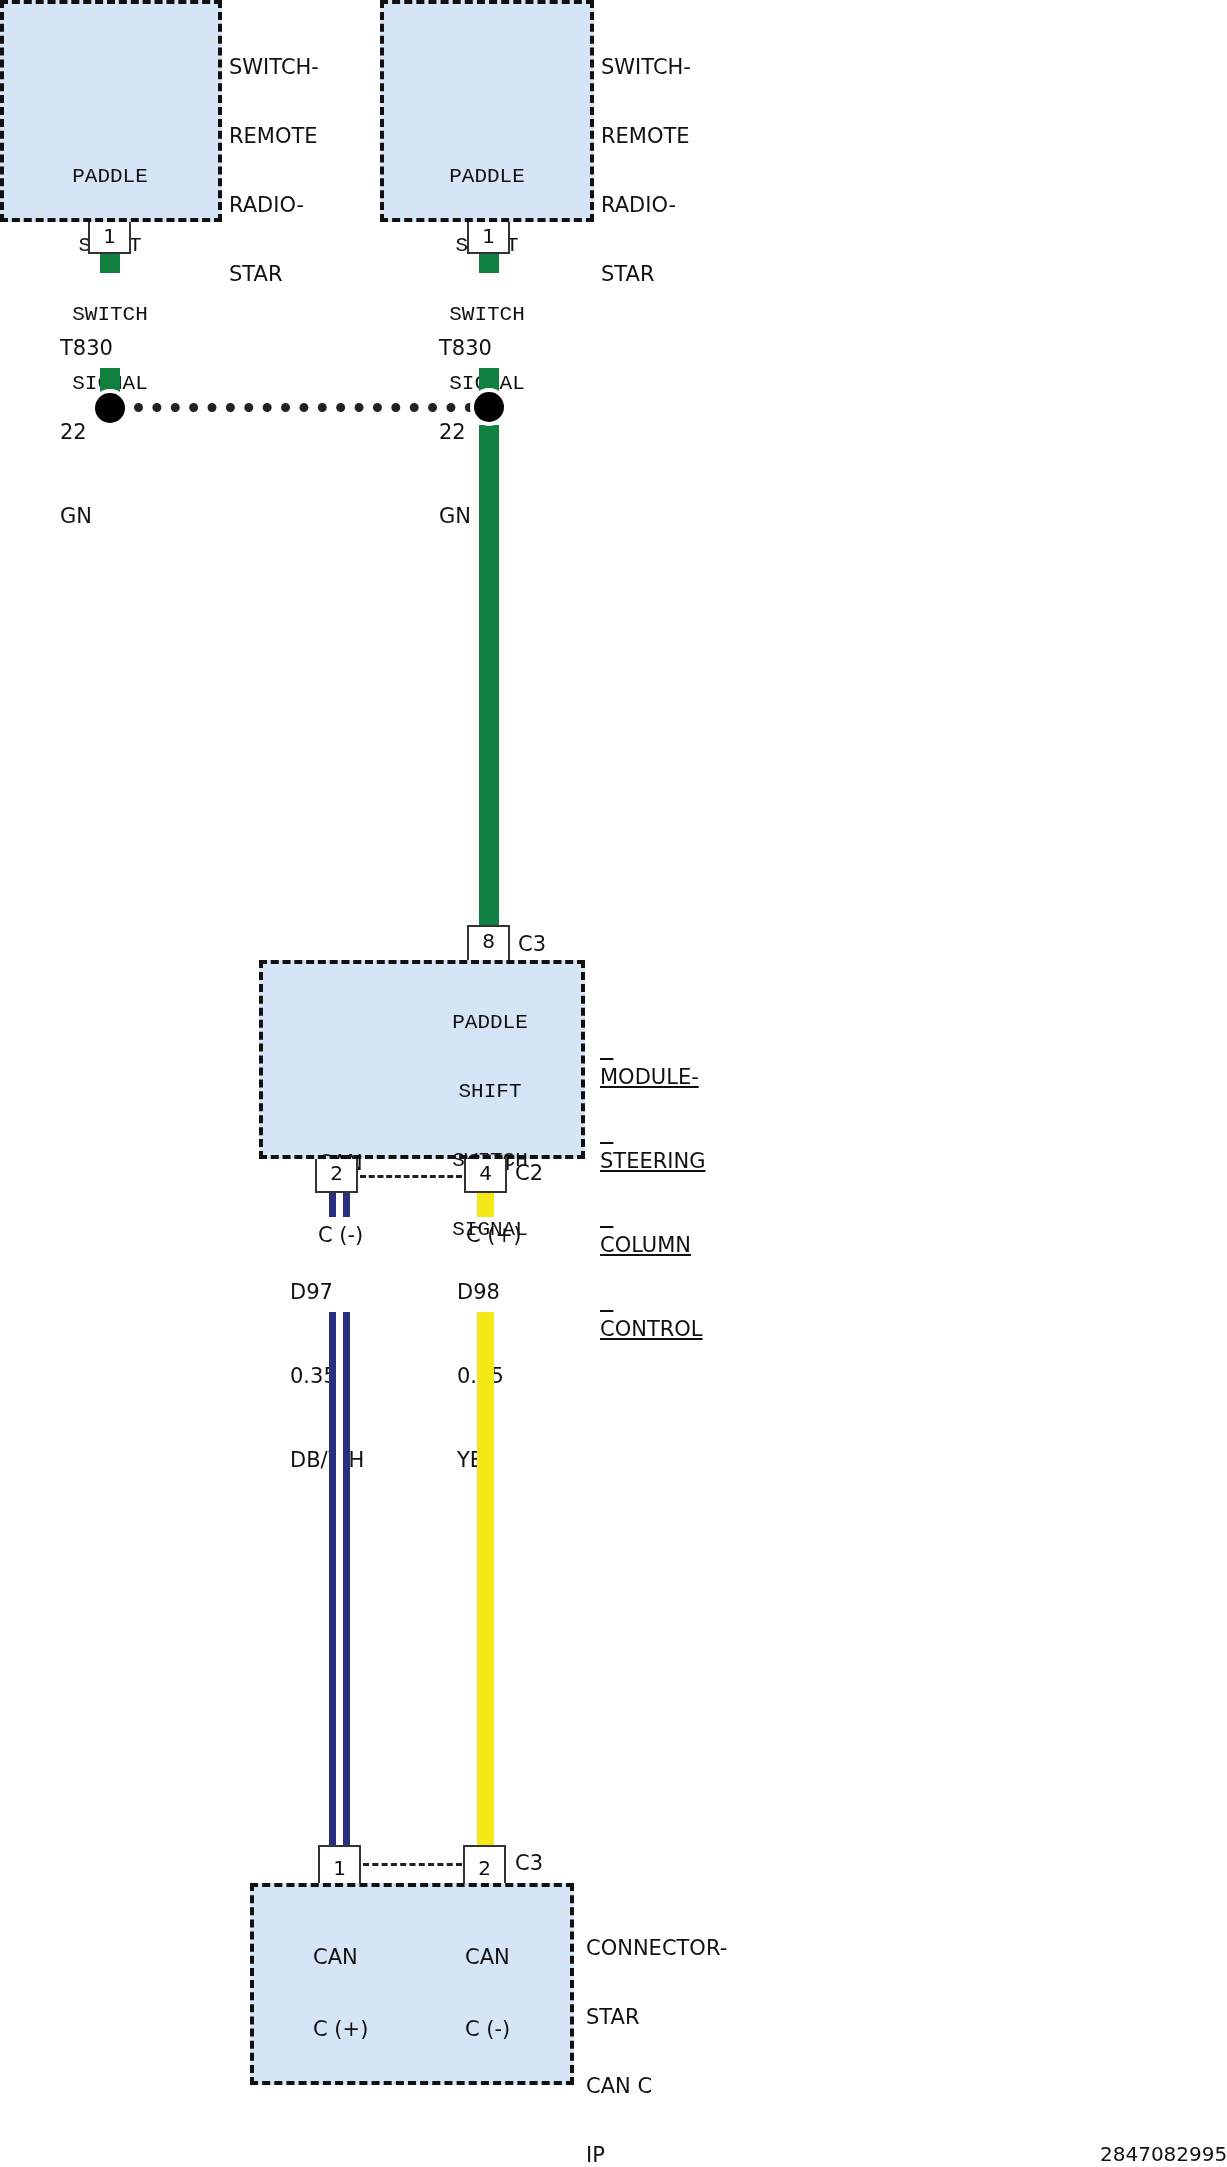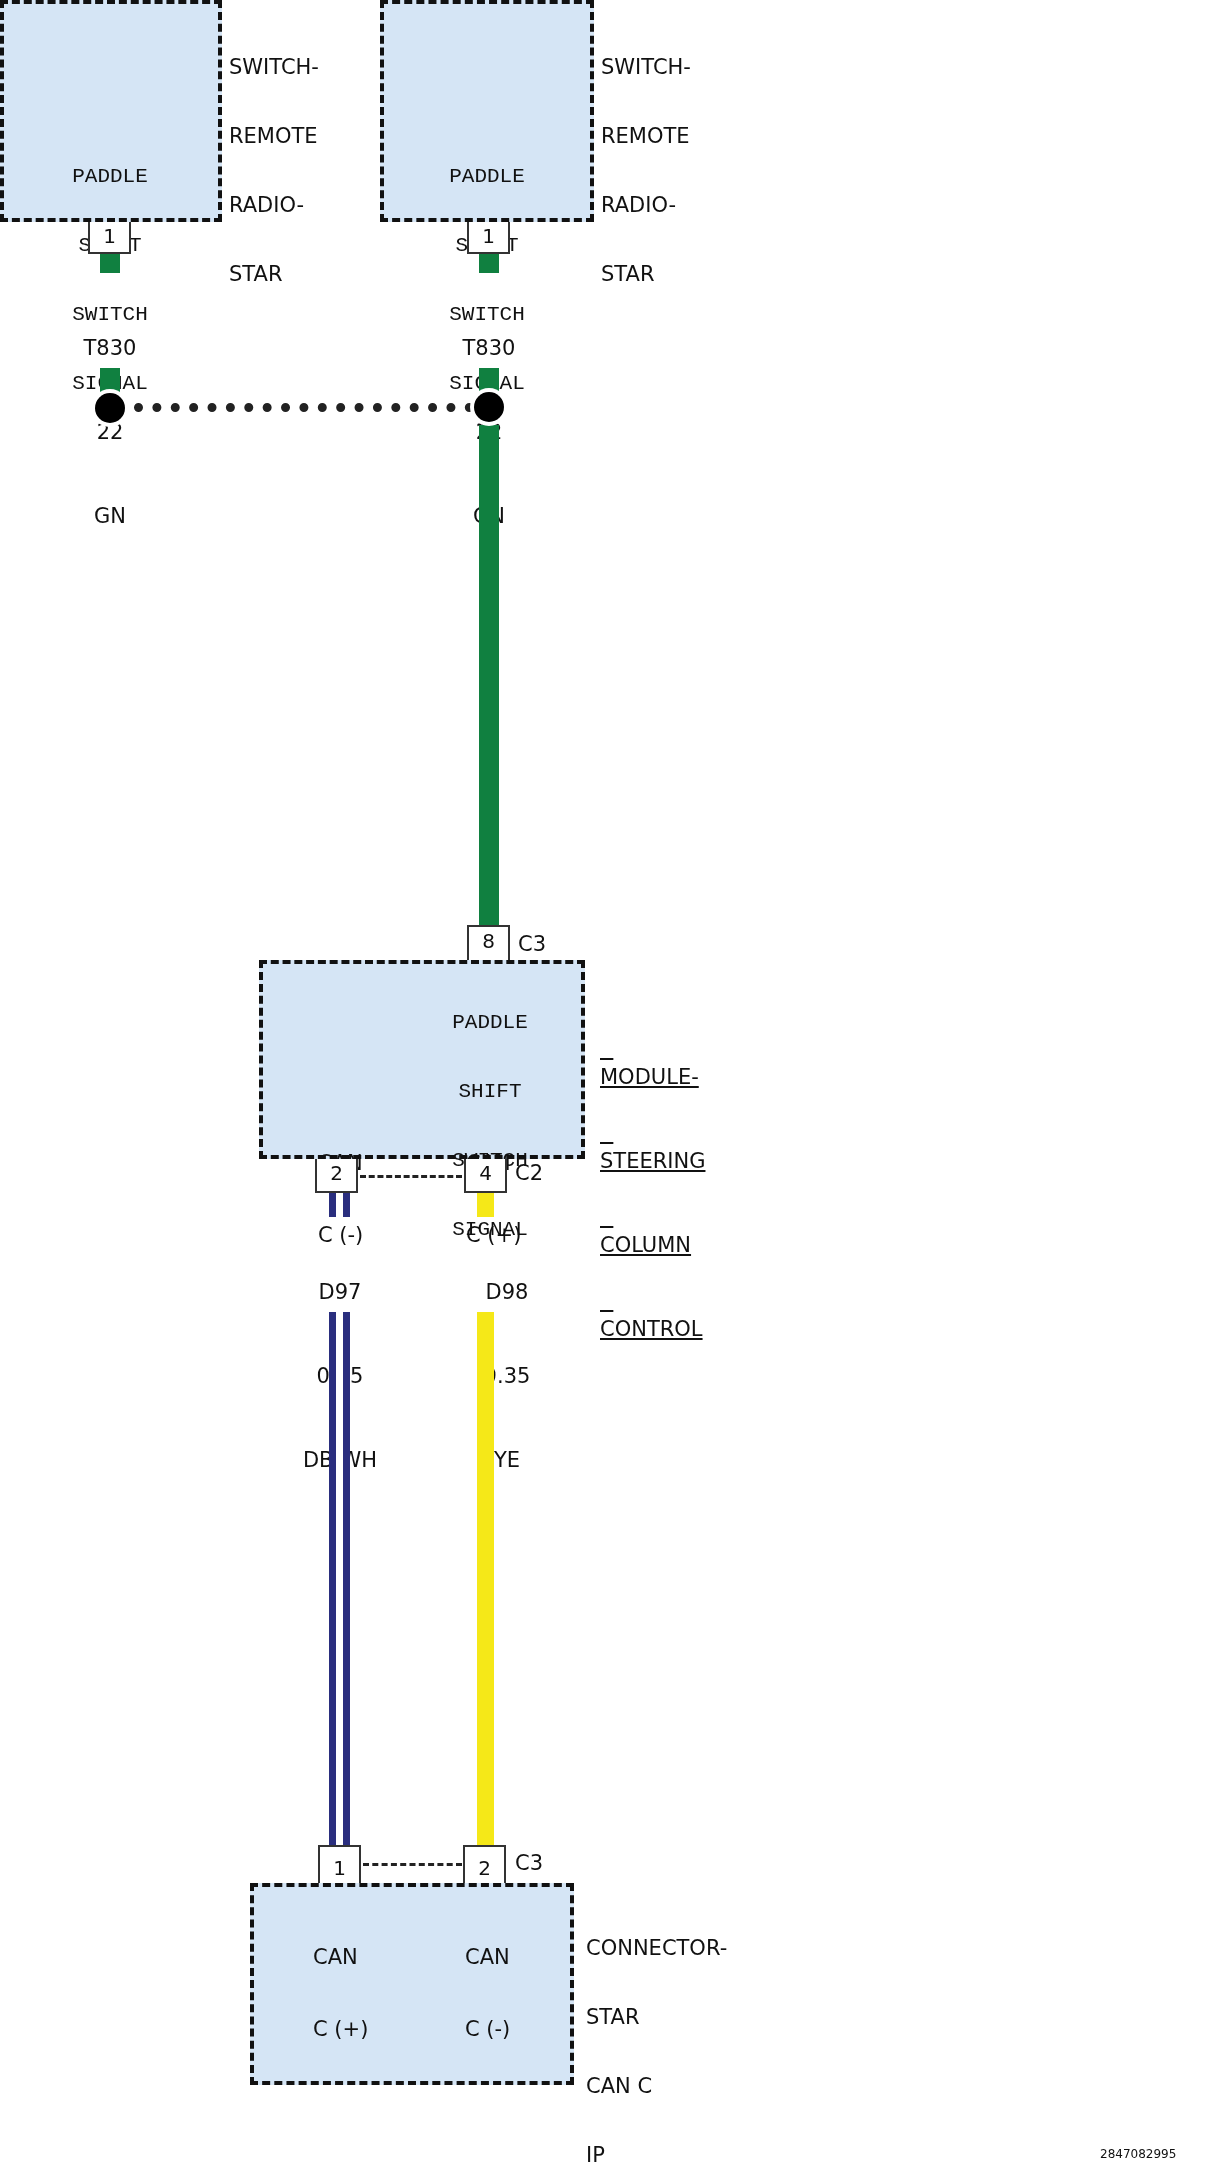--- a/index.html
+++ b/index.html
@@ -9,21 +9,21 @@
   .txt { position:absolute; font-size:21px; line-height:23px; white-space:pre; }
   .ctr { text-align:center;font-family:Liberation Mono, monospace; }
   .pin { position:absolute; background:#fff; border:2px solid #333; box-sizing:border-box;
          font-size:20px; text-align:center; line-height:28px; }
   .pin.top { border-bottom:none; }
   .pin.bot { border-top:none; }
   .wire { position:absolute; }
   .dot { position:absolute; border-radius:50%; background:#000; box-shadow:0 0 0 4px #fff; }
   .hdash { position:absolute; height:0; border-top:3px dashed #222; }
   .splice-line { position:absolute; height:0; border-top:9px dotted #222; }
-  .wlabel { position:absolute; font-size:21px; line-height:28px; text-align:center; white-space:pre; }
+  .wlabel { position:absolute; font-size:21px; line-height:28px; white-space:pre; }
 </style>
 </head>
 <body>
 
 <div class="comp" style="left:0; top:0; width:222px; height:222px;"></div>
 <div class="txt ctr" style="left:0; top:119px; width:220px;">
   <div>PADDLE</div>
   <div>SHIFT</div>
   <div>SWITCH</div>
   <div>SIGNAL</div>
@@ -128,13 +128,13 @@
   <div>CAN</div>
   <div>C (-)</div>
 </div>
 <div class="txt" style="left:586px; top:1891px; line-height:23px;">
   <div>CONNECTOR-</div>
   <div>STAR</div>
   <div>CAN C</div>
   <div>IP</div>
 </div>
 
-<div class="txt" style="left:1100px; top:2143px; font-size:12px;">2847082995</div>
+<div class="txt" style="left:1100px; top:2143px; font-size:20px;">2847082995</div>
 
 </body></html>

